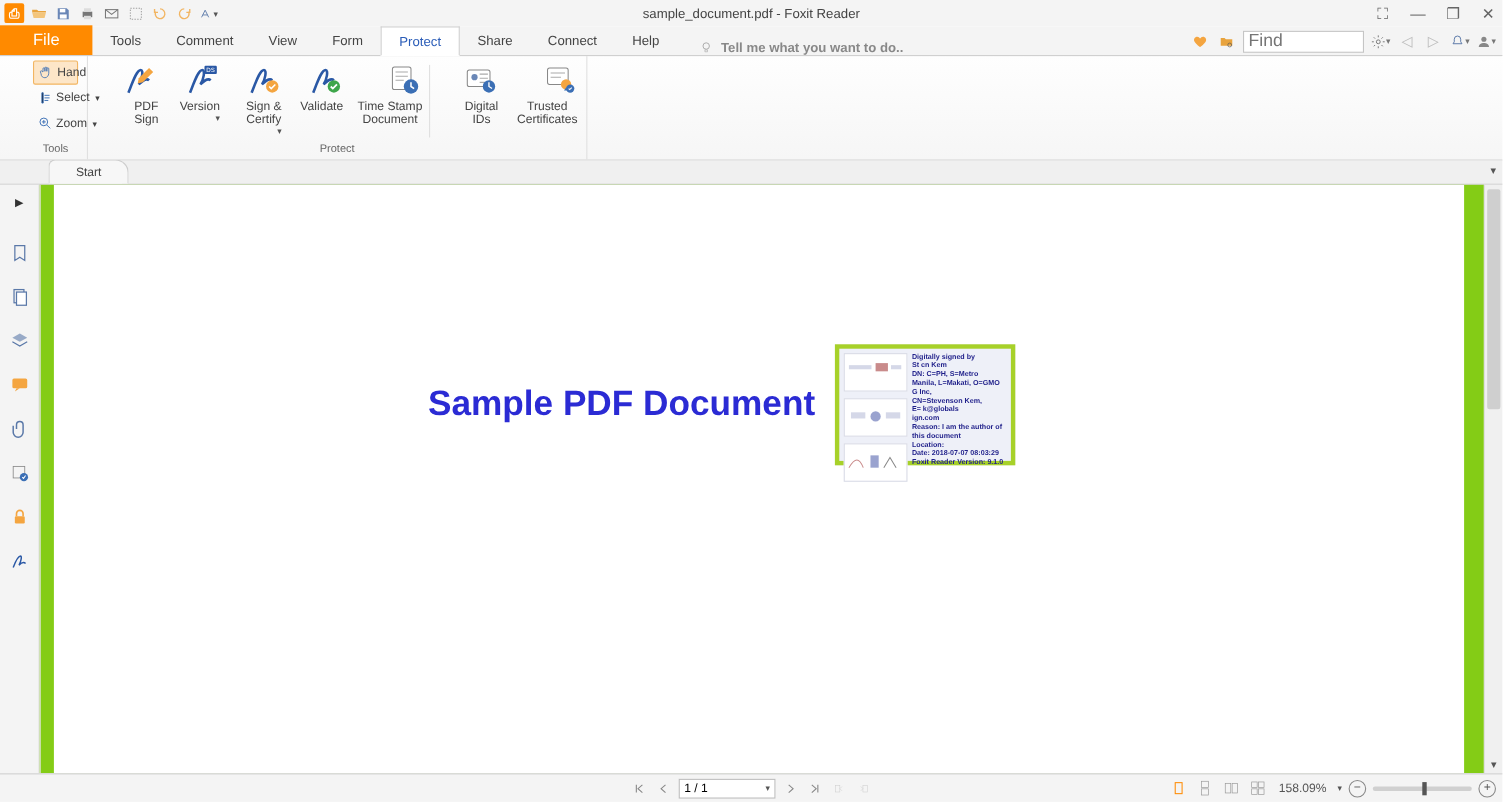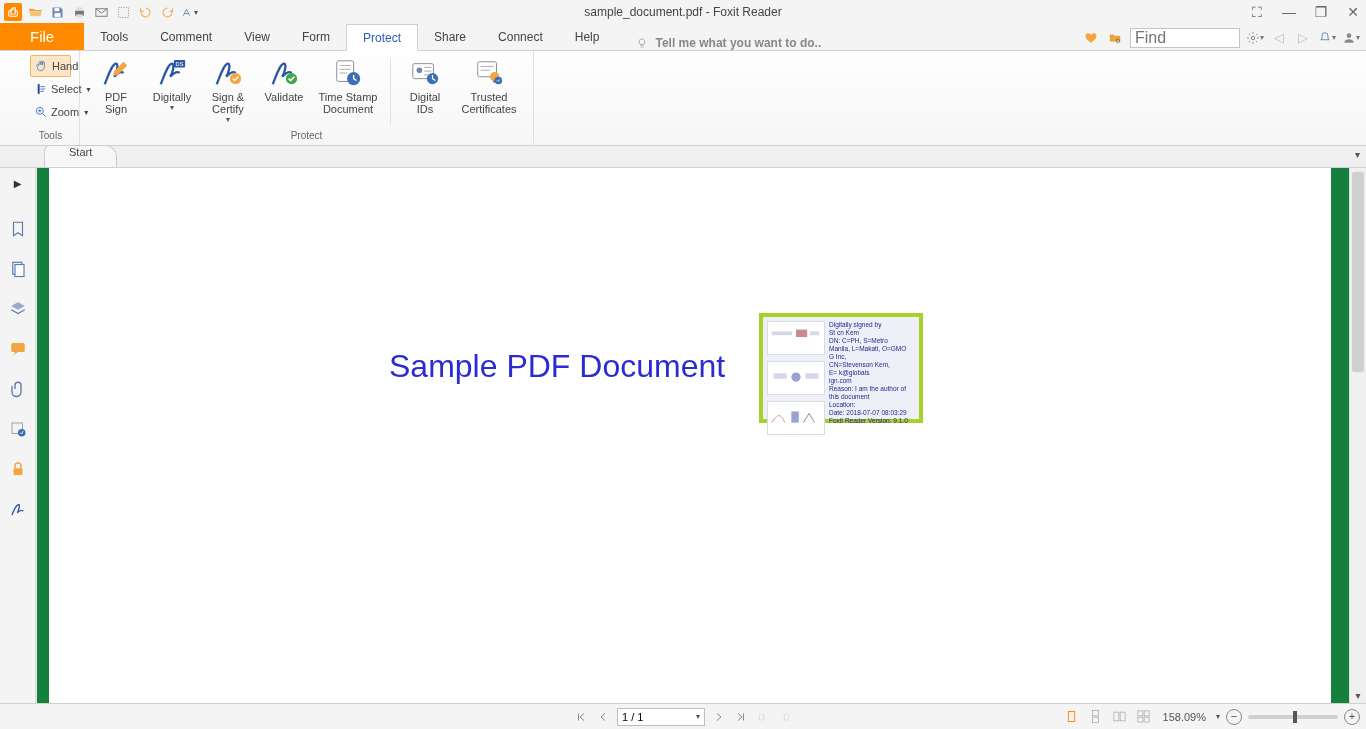--- a/index.html
+++ b/index.html
@@ -29,44 +29,44 @@
 .rt-icon svg { width:14px;height:14px; }
 
 
 .ribbon { height:95px; background:linear-gradient(#fefefe,#f6f6f6); border-bottom:1px solid #d0d0d0; display:flex; }
 .tool-group { border-right:1px solid #e0e0e0; padding:4px 8px 2px 8px; display:flex; flex-direction:column; }
 .tool-group.tools-g { width:80px;padding-left:30px; }
 .mini-tool { display:flex; align-items:center; gap:3px; font-size:11px; color:#444; height:22px; padding:0 4px; }
 .mini-tool.selected { background:#fde6c8; border:1px solid #f2b562; border-radius:2px; }
 .mini-tool svg { width:14px; height:14px; flex-shrink:0; color:#3b6fb5; }
 .group-label { font-size:10px; color:#666; text-align:center; padding:1px 0 2px 0; }
-.big-btn { display:flex; flex-direction:column; align-items:center; width:56px; padding:2px 0; cursor:default; }
+.big-btn { display:flex; flex-direction:column; align-items:flex-end; width:56px; padding:2px 0; cursor:default; }
 .big-btn.wide { width:72px; }
 .big-btn .icon { width:32px;height:32px;display:flex;align-items:center;justify-content:center; }
 .big-btn .icon svg { width:30px;height:30px; }
 .big-btn .lbl { font-size:11px; color:#444; text-align:center; line-height:12px; margin-top:2px; }
 .big-btn .drop { font-size:8px; color:#555; }
 .protect-group { flex:0 0 auto; }
 .grp-body { flex:1; display:flex; }
 
 
 .doctab-row { height:22px; background:#f0f0f0; display:flex; align-items:flex-end; padding-left:44px; border-bottom:1px solid #d0d0d0; position:relative; }
-.doctab { height:22px; padding:0 24px; font-size:11px; color:#444; display:flex; align-items:flex-start; border:1px solid #cccccc; border-bottom:none; background:#f7f7f7; border-radius:6px 12px 0 0; position:relative; margin-right:-4px;margin-top:24px; }
+.doctab { height:22px; padding:0 24px; font-size:11px; color:#444; display:flex; align-items:center; border:1px solid #cccccc; border-bottom:none; background:#f7f7f7; border-radius:6px 12px 0 0; position:relative; margin-right:-4px;margin-top:24px; }
 .doctab.active { background:#fff; z-index:2; }
 .doctab .close-x { margin-left:16px; font-size:12px; color:#777; }
 .doctab-row .menu-drop { position:absolute; right:6px; top:3px; font-size:10px; color:#555; }
 
 
 .workspace { position:relative; height: calc(729px - 24px - 27px - 95px - 22px - 26px); display:flex; }
 .left-rail { width:36px; background:#f4f4f4; border-right:1px solid #dedede; display:flex; flex-direction:column; align-items:center; gap:20px; padding-top:10px; }
 .left-rail .rail-expand { font-size:10px; color:#333; margin-bottom:10px; }
 .left-rail .rail-icon { width:20px; height:20px; display:flex; align-items:center; justify-content:center; }
 .left-rail .rail-icon svg { width:18px; height:18px; }
 
-.doc-area { flex:1; position:relative; background:#15803d; overflow:hidden; border-left:1px solid #e5e5e5; }
+.doc-area { flex:1; position:relative; background:#84cc16; overflow:hidden; border-left:1px solid #e5e5e5;font-weight:bold; }
 .page { position:absolute; top:0px; left:12px; right:18px; bottom:0; background:#fff; }
 .doc-title { position:absolute; top:180px; left:340px; font-size:32px; color:#2b2bd4; font-family: Arial, sans-serif; }
 .sig-box { position:absolute; top:145px; left:710px; width:164px; height:110px; border:4px solid #a7d129; background:#eef0f8; padding:4px; display:flex; gap:4px; }
 .sig-left { flex:0 0 58px; display:flex; flex-direction:column; gap:6px; }
 .sig-thumb { flex:1; background:#fff; border:1px solid #d9dbe6; }
 .sig-thumb svg { width:100%; height:100%; }
 .sig-text { flex:1; font-size:6.5px; line-height:8px; color:#1f1f8a; font-family: Arial, sans-serif; }
 
 .right-scroll { width:17px; background:#f0f0f0; border-left:1px solid #dedede; position:relative; }
 .right-scroll .thumb { position:absolute; top:4px; left:2px; right:2px; height:200px; background:#cfcfcf; border-radius:2px; }
@@ -255,21 +255,21 @@
 Sign</div>
       </div>
       <div class="big-btn">
         <div class="icon">
             <svg viewBox="0 0 32 32">
               <path d="M4 28C8 18 12 6 16 6c3 0 1 10-2 14 4-4 8-6 10-4" fill="none" stroke="#2a58a5" stroke-width="2.5"></path>
               <rect x="18" y="2" width="12" height="8" rx="1" fill="#2a58a5"></rect>
               <text x="24" y="8" font-size="6" fill="#fff" text-anchor="middle">DS</text>
             </svg>
           </div>
-        <div class="lbl">Digitally</div>
+        <div class="lbl">Version</div>
         <div class="drop">▾</div>
       </div>
       <div class="big-btn">
         <div class="icon">
             <svg viewBox="0 0 32 32">
               <path d="M4 28C8 18 12 6 16 6c3 0 1 10-2 14 4-4 8-6 10-4" fill="none" stroke="#2a58a5" stroke-width="2.5"></path>
               <circle cx="24" cy="22" r="6" fill="#f4a540"></circle>
               <path d="M21 22l2 2 4-4" stroke="#fff" stroke-width="1.5" fill="none"></path>
             </svg>
           </div>

